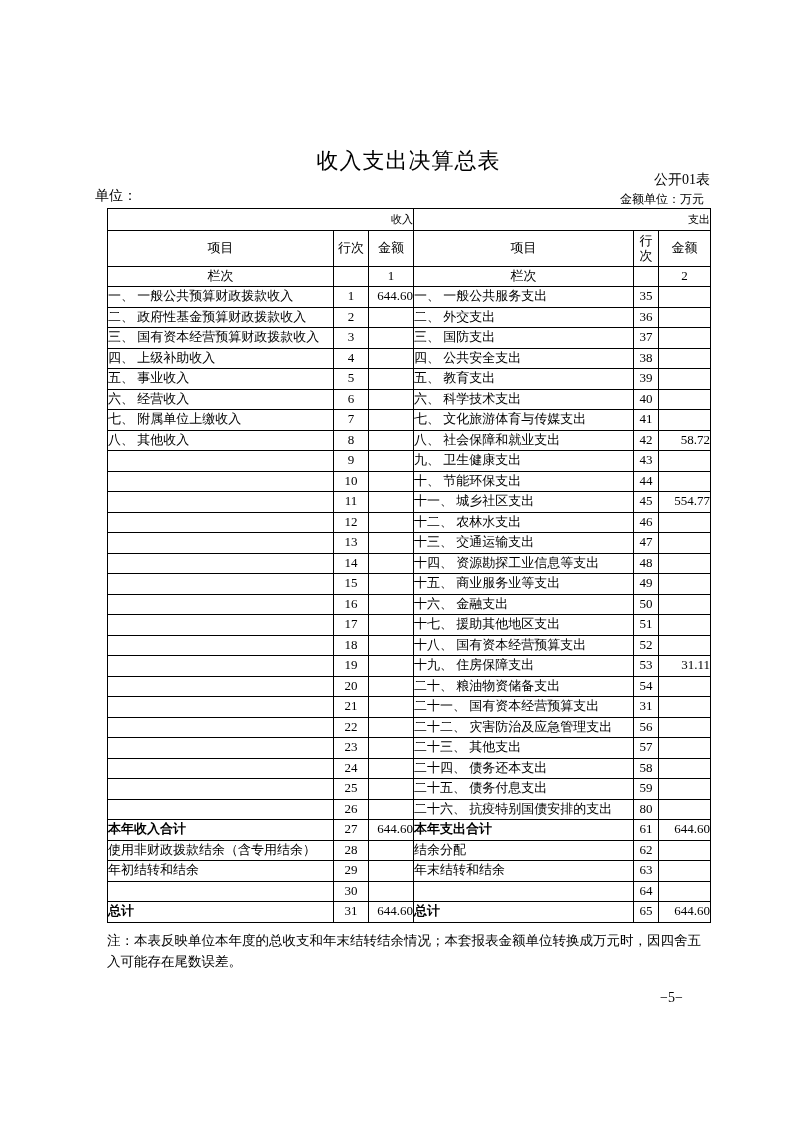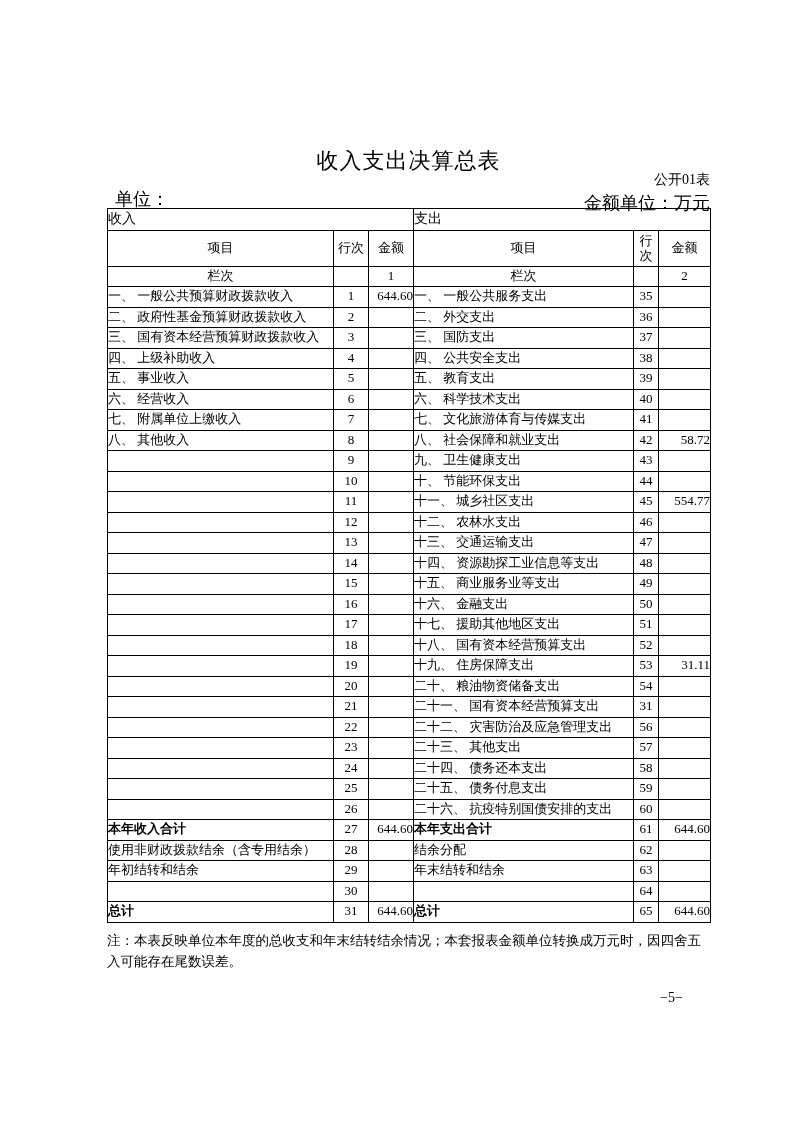--- a/index.html
+++ b/index.html
@@ -12,36 +12,36 @@
     overflow:hidden;
   }
   .title {
     position:absolute; left:107px; top:146px; width:603px;
     text-align:center; font-size:22px; font-weight:400; letter-spacing:1px;
   }
   .form-code {
     position:absolute; right:83px; top:171px; font-size:14px;
   }
   .unit-label {
-    position:absolute; left:115px; top:187px; font-size:18px;
+    position:absolute; left:95px; top:187px; font-size:14px;
   }
   .amount-unit {
-    position:absolute; right:83px; top:191px; font-size:18px;
+    position:absolute; right:89px; top:191px; font-size:12px;
   }
   table.main {
     position:absolute; left:107px; top:208px;
     width:603px; border-collapse:collapse; table-layout:fixed;
     font-size:13px;
   }
   table.main td {
     border:1px solid #000; padding:0;
     overflow:hidden; white-space:nowrap;
     vertical-align:middle; line-height:1.15;
   }
-  tr.section-row td { height:21px; text-align:left; font-size:14px; }
+  tr.section-row td { height:21px; text-align:right; font-size:11px; }
   tr.header-row td  { height:35px; text-align:center; }
   tr.header-row td.wrap { white-space:normal; line-height:1.1; }
   tr.lanci-row td   { height:19px; text-align:center; }
   tbody.rows td { height:19.5px; }
   td.item { text-align:left; padding-left:1px; }
   td.item.bold-center { text-align:left; font-weight:bold; padding-left:0; }
   td.rowno { text-align:center; }
   td.amt { text-align:right; padding-right:2px; }
   .note {
     position:absolute; left:107px; top:930px; width:606px;
@@ -294,21 +294,21 @@
           <td class="amt"></td>
           <td class="item">二十五、 债务付息支出</td>
           <td class="rowno">59</td>
           <td class="amt"></td>
         </tr>
         <tr>
           <td class="item"></td>
           <td class="rowno">26</td>
           <td class="amt"></td>
           <td class="item">二十六、 抗疫特别国债安排的支出</td>
-          <td class="rowno">60</td>
+          <td class="rowno">80</td>
           <td class="amt"></td>
         </tr>
         <tr>
           <td class="item bold-center">本年收入合计</td>
           <td class="rowno">27</td>
           <td class="amt">644.60</td>
           <td class="item bold-center">本年支出合计</td>
           <td class="rowno">61</td>
           <td class="amt">644.60</td>
         </tr>

